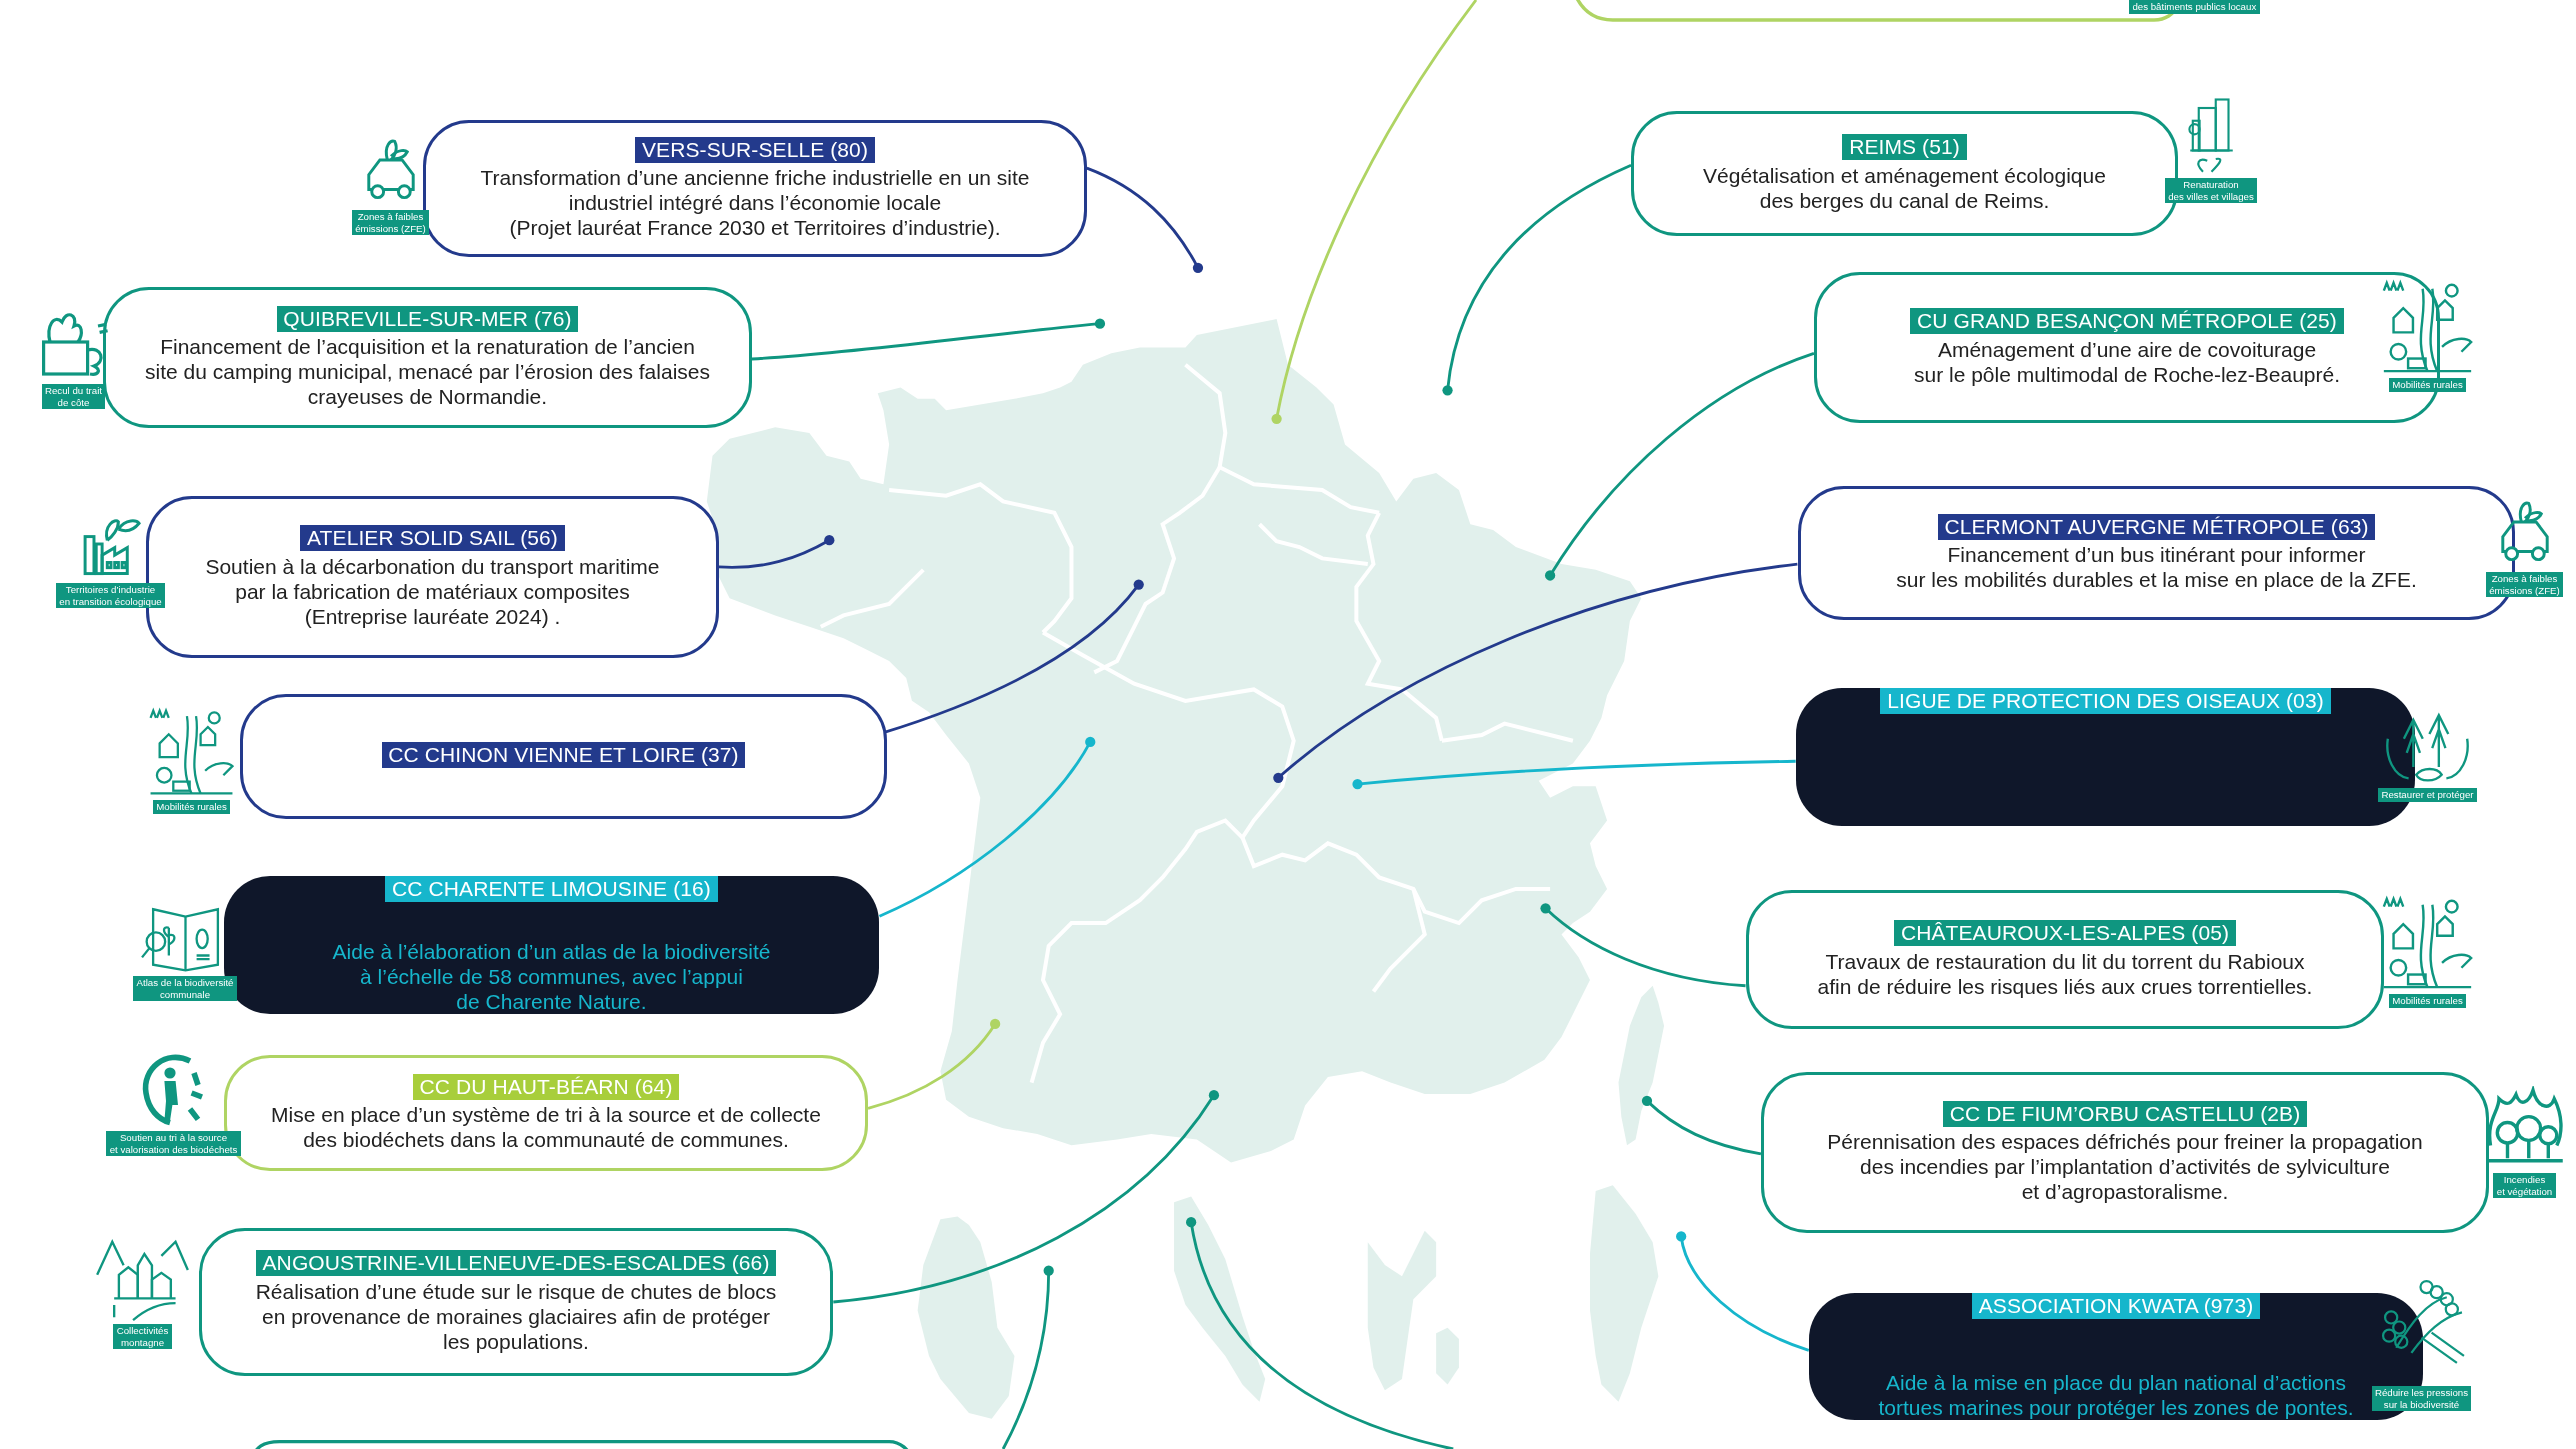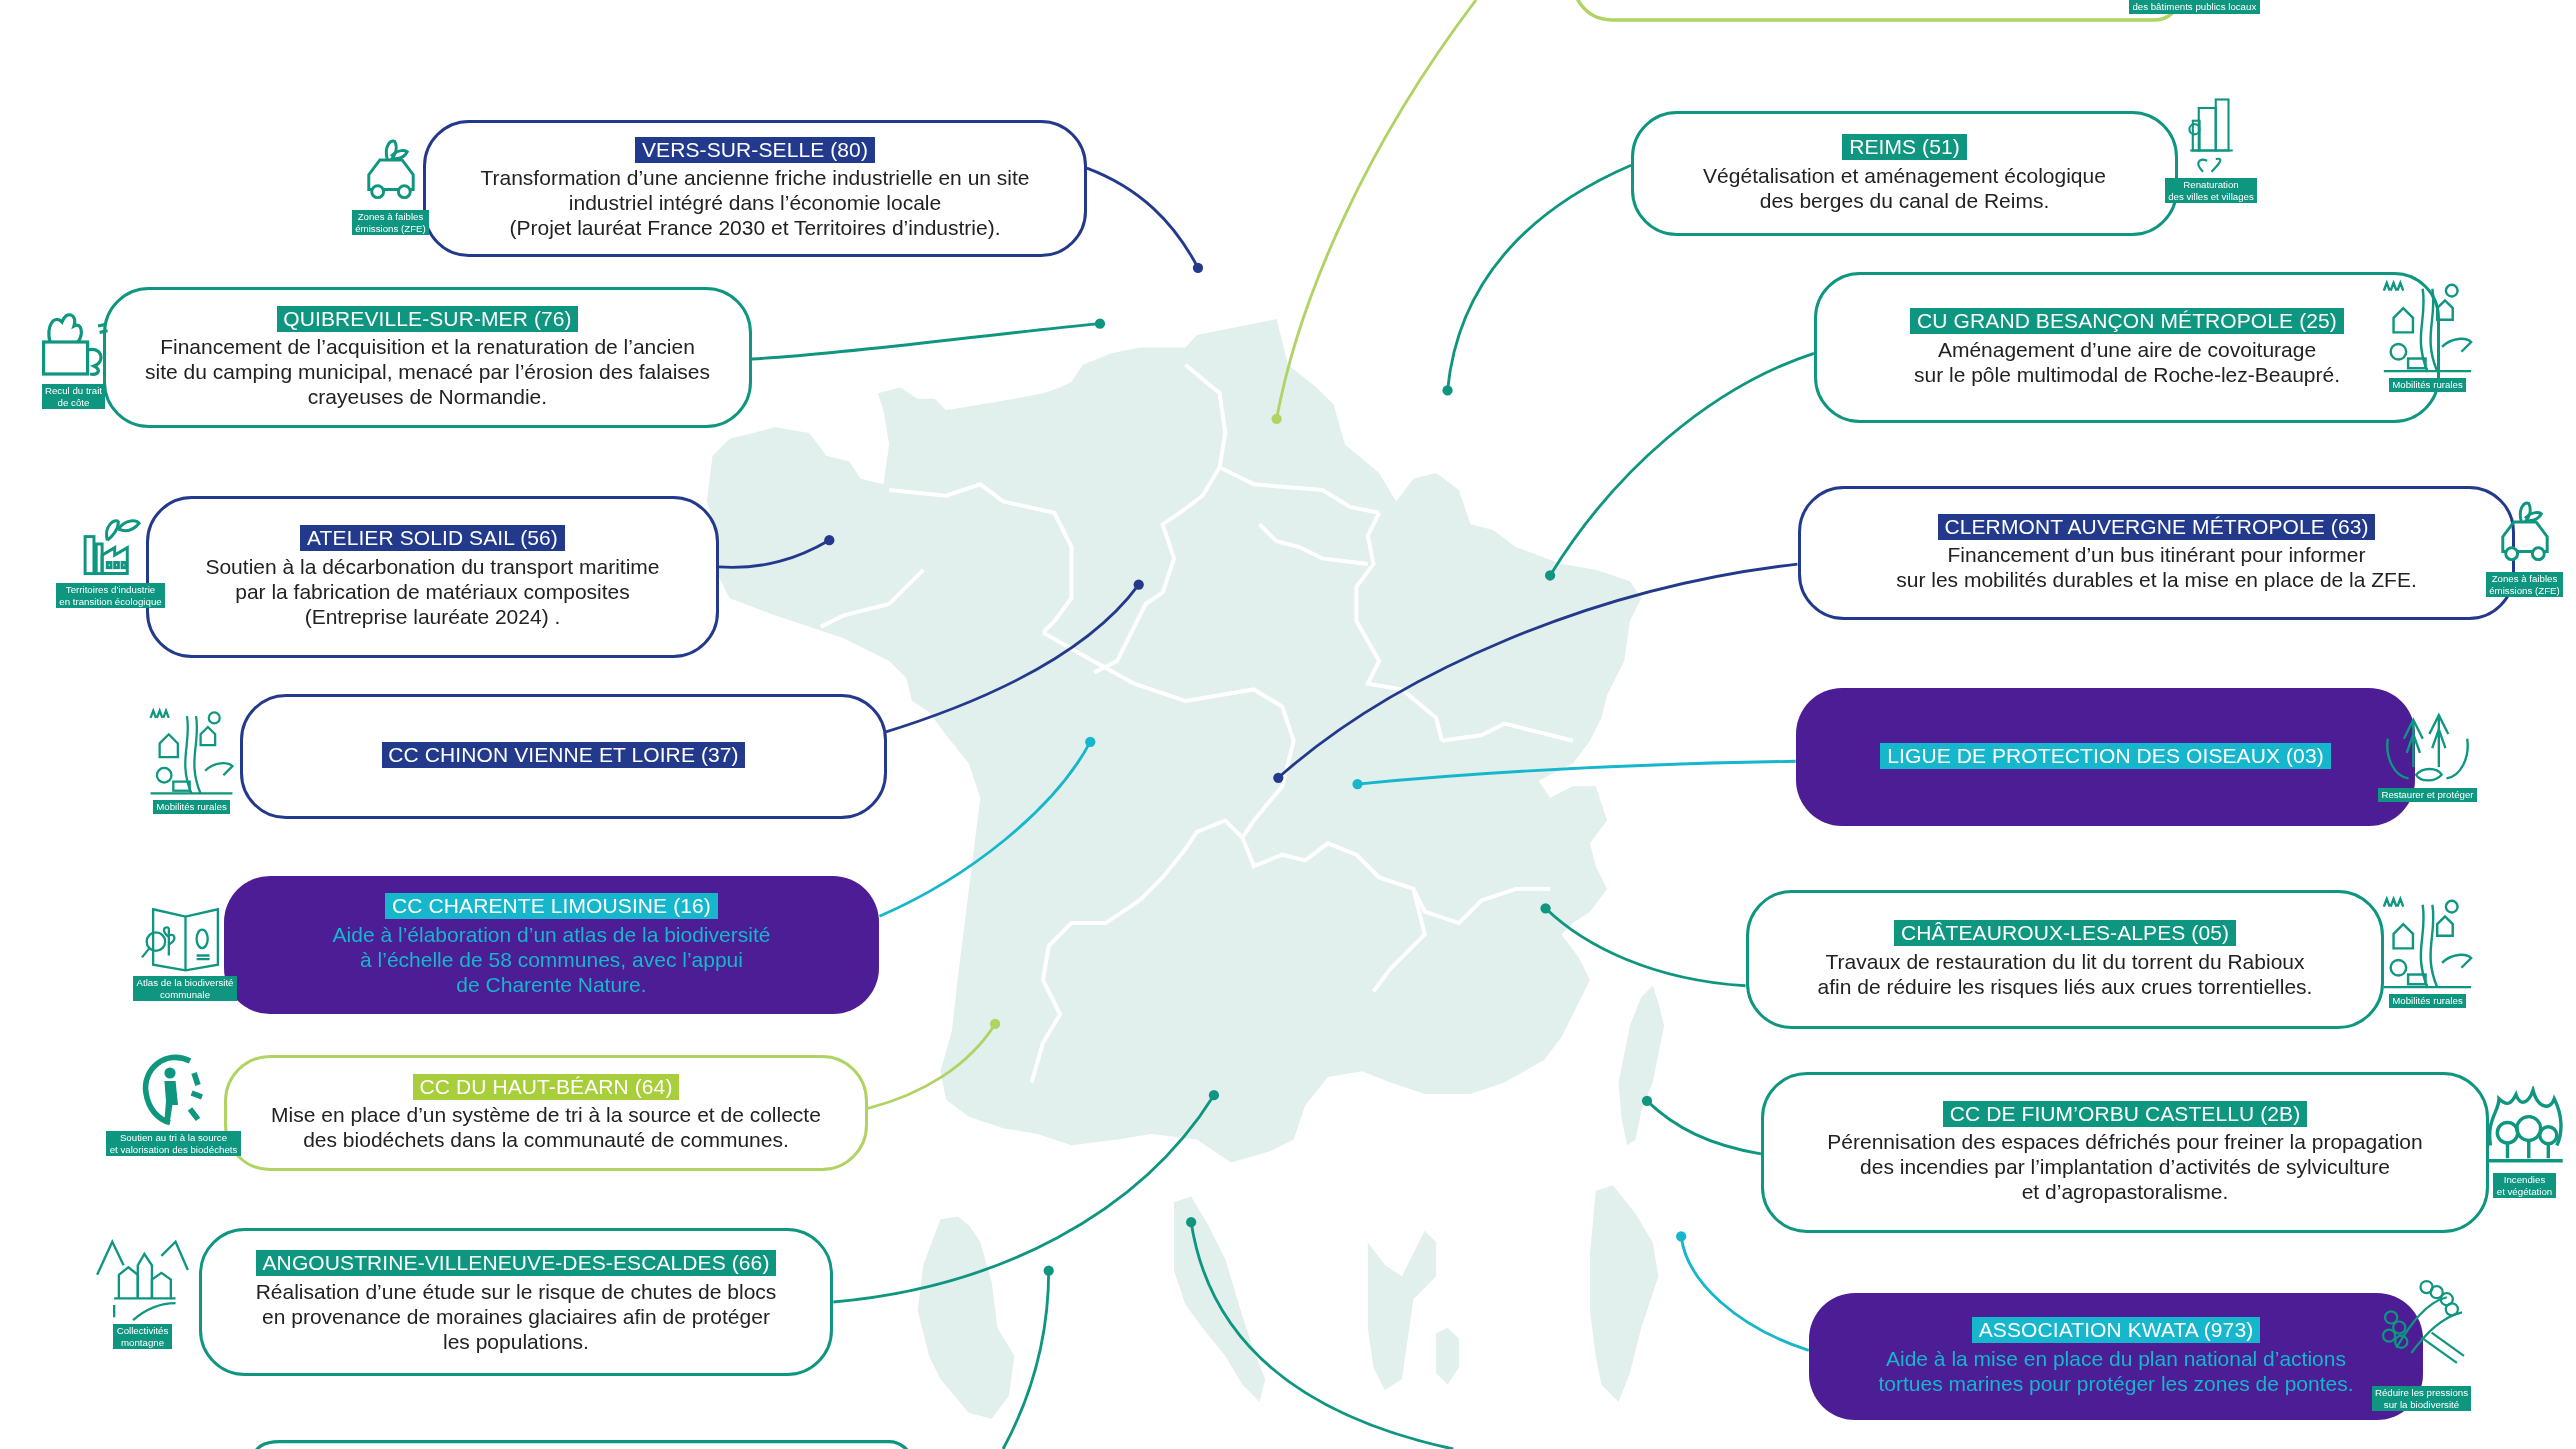--- a/index.html
+++ b/index.html
@@ -2,21 +2,21 @@
 <html style="font-size:9px"><head>
 <meta charset="utf-8">
 <style>
   html, body { margin:0; padding:0; background:#ffffff; }
   body { width:2576px; height:1449px; position:relative; overflow:hidden; font-family:"Liberation Sans", "DejaVu Sans", sans-serif; }
   #map-layer { position:absolute; left:0; top:0; width:2576px; height:1449px; }
   .card { position:absolute; box-sizing:border-box; border-radius:46px; display:flex; flex-direction:column; align-items:center; justify-content:center; text-align:center; background:#fff; }
   .card.navy { border:3.4px solid #233a8c; }
   .card.teal { border:3.4px solid #0f9680; }
   .card.lime { border:3.4px solid #afd463; }
-  .card.sky { background:#4c1d95; border:none; }
+  .card.sky { background:#0f172a; border:none;justify-content:space-between; }
   .card .title { display:inline-block; color:#fff; font-size:21px; padding:1.1px 6.8px; letter-spacing:0.1px; font-weight:normal; margin-bottom:2.3px; }
   .navy .title { background:#233a8c; }
   .teal .title { background:#0f9680; }
   .lime .title { background:#a8ce3b; }
   .sky .title { background:#16b6cc; }
   .card .desc { font-size:21px; line-height:25px; color:#222; white-space:pre-line; }
   .sky .desc { color:#16b6cc; }
   .theme { position:absolute; display:flex; flex-direction:column; align-items:center; }
   .theme .pic { display:block; }
   .theme .tag { background:#0f9680; color:#fff; font-size:9.7px; line-height:11.4px; padding:1.1px 3.4px; text-align:center; white-space:pre-line; margin-top:2.3px; font-weight:normal; }

